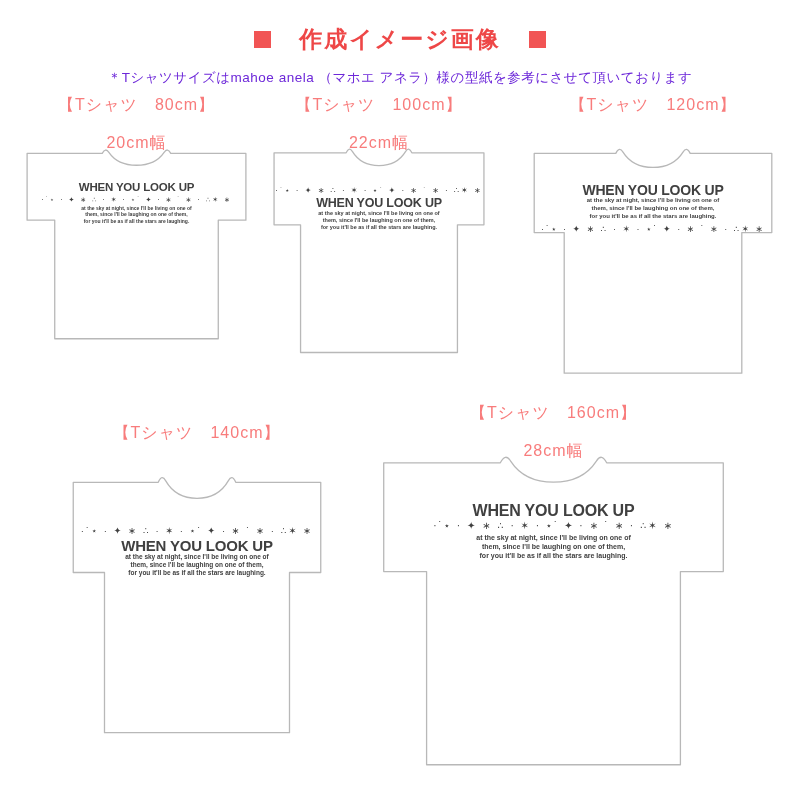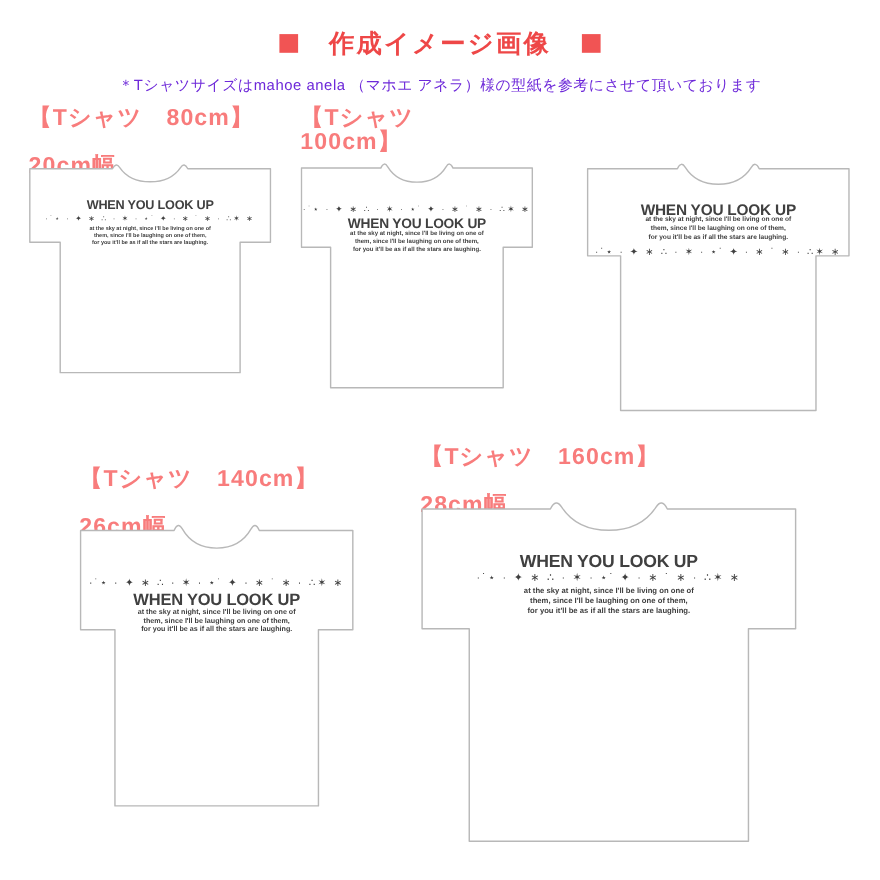--- a/index.html
+++ b/index.html
@@ -8,21 +8,21 @@
     font-family:"Liberation Sans","DejaVu Sans",sans-serif;
   }
   
   .header{position:absolute;top:24px;left:0;width:800px;text-align:center;}
   .title-row{display:flex;align-items:center;justify-content:center;gap:28px;}
   .red-square{width:17px;height:17px;background:#f15454;display:inline-block;}
   .main-title{font-size:23px;font-weight:bold;color:#ee4747;letter-spacing:2px;}
   .subtitle{margin-top:14px;font-size:13.5px;color:#6d28d9;letter-spacing:0.5px;}
   
   .shirt-block{position:absolute;}
-  .size-label{color:#f87c7c;font-size:21px;font-weight:bold;letter-spacing:1px;line-height:1;}
+  .size-label{text-align:center;color:#f87c7c;font-size:16px;font-weight:normal;letter-spacing:1px;line-height:1;}
   .size-label .l2{margin-top:22px;}
   .shirt-wrap{position:absolute;left:0;width:100%;}
   .shirt-wrap svg{position:absolute;left:0;top:0;width:100%;height:100%;}
   .print{position:absolute;left:0;right:0;text-align:center;color:#404040;line-height:1;}
   .print-title{font-weight:bold;letter-spacing:-0.2px;white-space:nowrap;}
   .print-stars{letter-spacing:2px;white-space:nowrap;margin-top:2px;margin-bottom:2px;}
   .print-text{font-weight:bold;line-height:1.3;white-space:nowrap;}
   
   .s1{left:26px;top:97px;width:221px;}
   .s1 .shirt-wrap{top:51px;height:194px;}
@@ -91,41 +91,41 @@
           <div>at the sky at night, since I'll be living on one of</div>
           <div>them, since I'll be laughing on one of them,</div>
           <div>for you it'll be as if all the stars are laughing.</div>
         </div>
       </div>
     </div>
   </div>
 
   <div class="shirt-block s3">
     <div class="size-label">
+      <div class="l1">【Tシャツ　120cm】</div>
     </div>
     <div class="shirt-wrap">
       <svg viewBox="0 0 200 180" preserveAspectRatio="none">
         <path d="M 1 5 L 69 5 C 71 1 73 1 75 4 C 81 13 90 16 100 16 C 110 16 119 13 125 4 C 127 1 129 1 131 5 L 199 5 L 199 67 L 174 67 L 174 177 L 26 177 L 26 67 L 1 67 Z" fill="#ffffff" stroke="#b8b8b8" stroke-width="1.3" stroke-linejoin="round" vector-effect="non-scaling-stroke"></path>
       </svg>
       <div class="print">
         <div class="print-title">WHEN YOU LOOK UP</div>
         <div class="print-text">
           <div>at the sky at night, since I'll be living on one of</div>
           <div>them, since I'll be laughing on one of them,</div>
           <div>for you it'll be as if all the stars are laughing.</div>
         </div>
         <div class="print-stars">·˙⋆ · ✦ ∗ ∴ · ✶ · ⋆˙ ✦ · ∗ ˙ ∗ · ∴✶ ∗</div>
       </div>
     </div>
   </div>
 
   <div class="shirt-block s4">
     <div class="size-label">
       <div class="l1">【Tシャツ　140cm】</div>
-      <div class="l2">26cm幅</div>
     </div>
     <div class="shirt-wrap">
       <svg viewBox="0 0 200 180" preserveAspectRatio="none">
         <path d="M 1 5 L 69 5 C 71 1 73 1 75 4 C 81 13 90 16 100 16 C 110 16 119 13 125 4 C 127 1 129 1 131 5 L 199 5 L 199 67 L 174 67 L 174 177 L 26 177 L 26 67 L 1 67 Z" fill="#ffffff" stroke="#b8b8b8" stroke-width="1.3" stroke-linejoin="round" vector-effect="non-scaling-stroke"></path>
       </svg>
       <div class="print">
         <div class="print-stars">·˙⋆ · ✦ ∗ ∴ · ✶ · ⋆˙ ✦ · ∗ ˙ ∗ · ∴✶ ∗</div>
         <div class="print-title">WHEN YOU LOOK UP</div>
         <div class="print-text">
           <div>at the sky at night, since I'll be living on one of</div>

